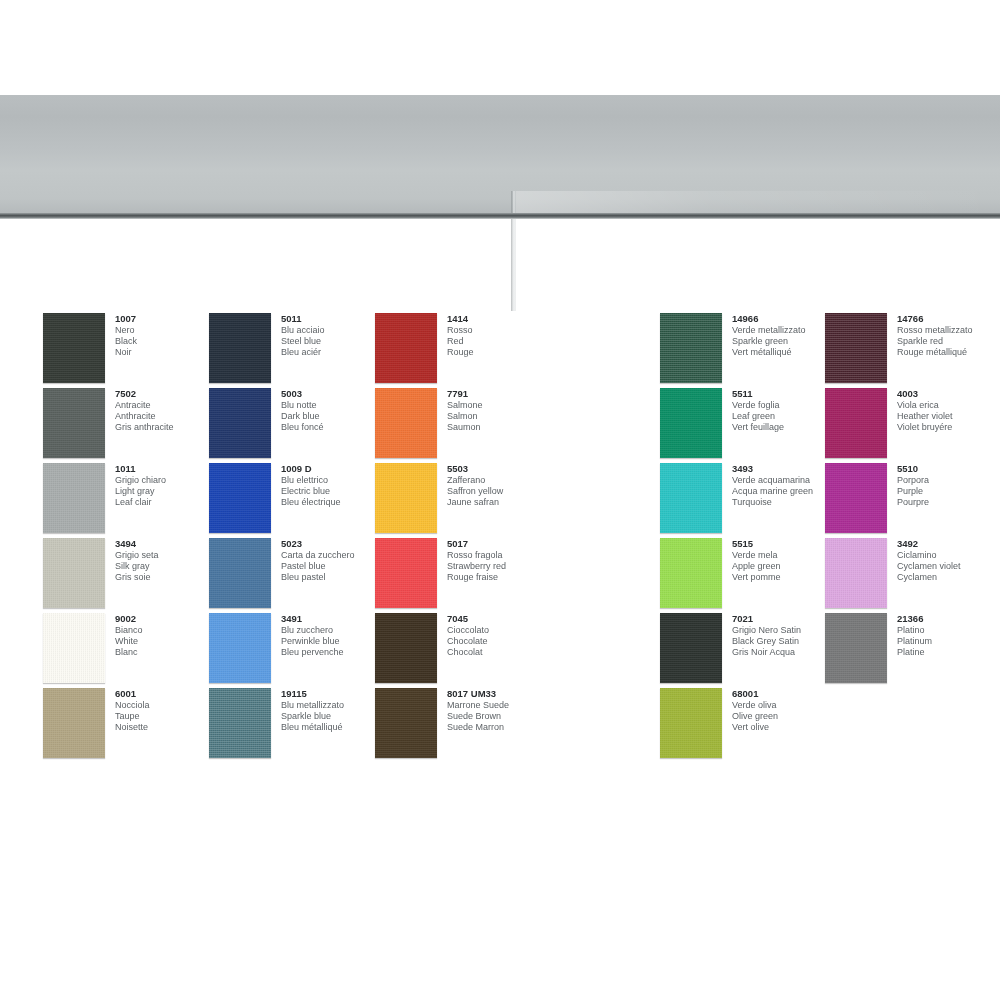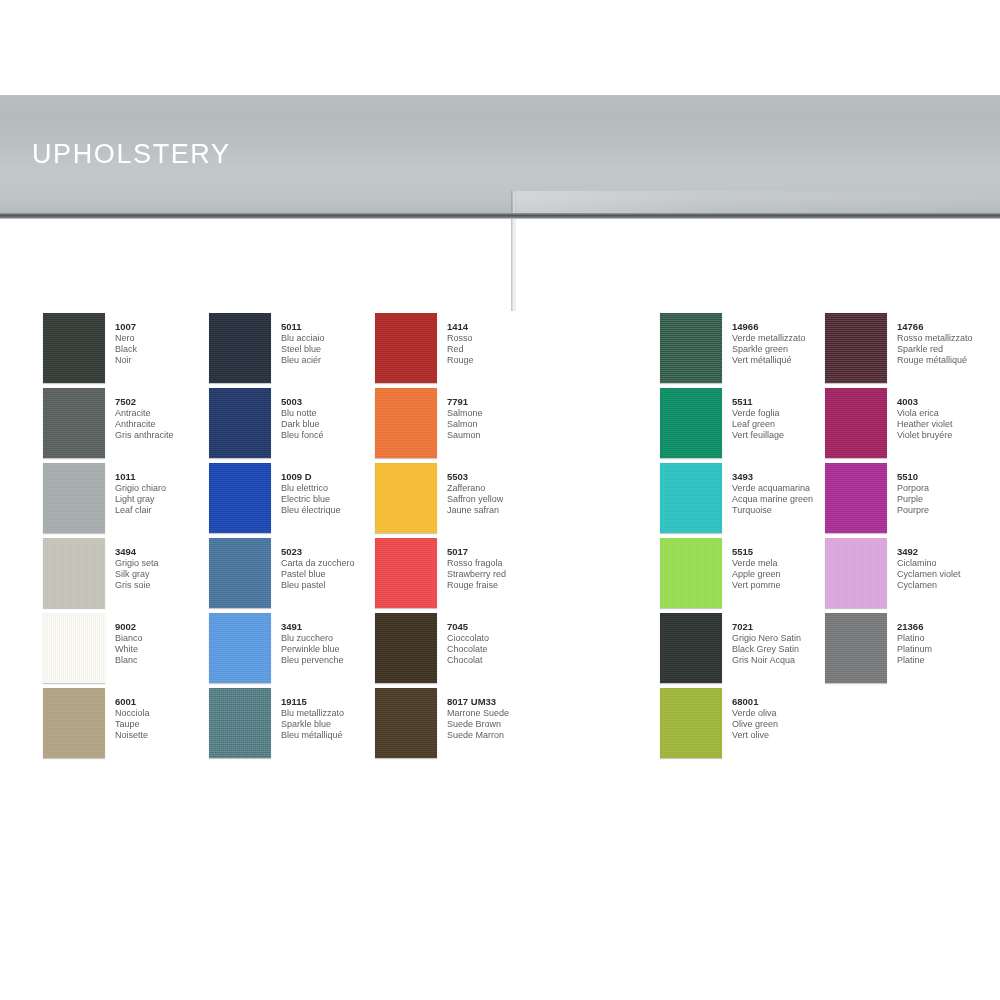--- a/index.html
+++ b/index.html
@@ -119,21 +119,21 @@
     background-image:
       repeating-linear-gradient(0deg, rgba(255,255,255,0.5) 0 1px, rgba(0,0,0,0) 1px 2px),
       repeating-linear-gradient(90deg, rgba(0,0,0,0.35) 0 1px, rgba(0,0,0,0) 1px 2px);
     pointer-events: none;
   }
   .chip.metallic .chip-tex { opacity: 0.30; }
 
   .labels {
     position: absolute;
     left: 72px;
-    top: 8px;
+    top: 0px;
     width: 150px;
   }
   .code {
     font-size: 9.5px;
     font-weight: 700;
     color: #2a2d30;
     line-height: 11.5px;
     white-space: nowrap;
   }
   .name {
@@ -148,21 +148,20 @@
 
 <div id="page">
 
   <div id="banner-top-edge"></div>
   <div id="banner">
     <div id="banner-sheen-a"></div>
     <div id="banner-sheen-b"></div>
     <div id="banner-right-wash"></div>
     <div id="banner-seam"></div>
   </div>
-  <div id="banner-title">UPHOLSTERY</div>
   <div id="banner-bottom-edge"></div>
 
   <div id="grid">
       <div class="col" style="left: 43px;">
         <div class="swatch-row">
           <div class="chip" style="background: rgb(53, 59, 54);">
             <div class="chip-tex"></div>
           </div>
           <div class="labels">
             <div class="code">1007</div>

